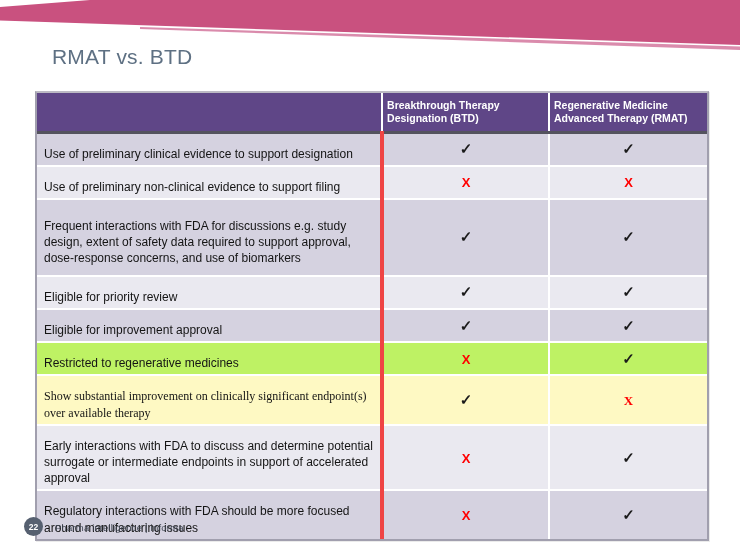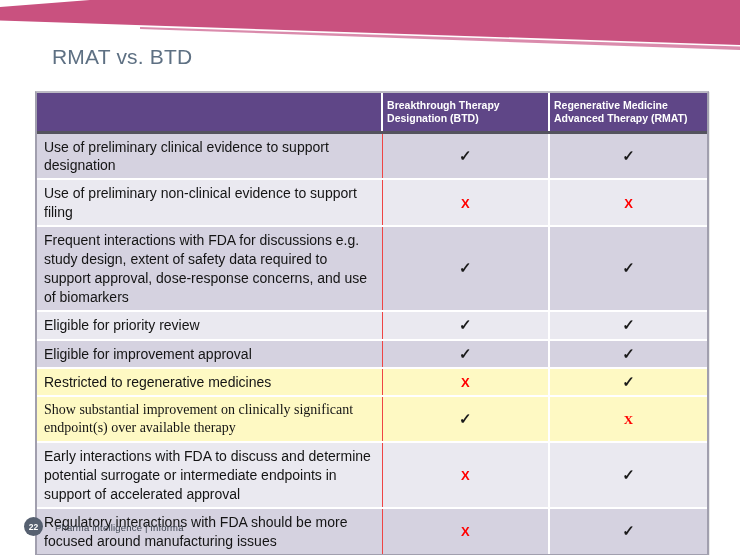--- a/index.html
+++ b/index.html
@@ -21,22 +21,22 @@
   col.c1{width:343px;} col.c2{width:166px;} col.c3{width:157px;}
   thead tr{height:39px;}
   th{
     color:#fff;font-size:10.5px;font-weight:bold;line-height:1.25;
     text-align:left;vertical-align:middle;padding:3px 4px;
     border-right:2px solid #ffffff;border-bottom:3px solid #54535e;
   }
   th:last-child{border-right:none;}
   td{vertical-align:middle;border-top:2px solid #ffffff;}
   td.label-cell{
-    font-size:14px;color:#141414;line-height:1.35;
-    padding:4px 6px 3px 7px;border-right:1px solid #ef4444;
+    font-size:12px;color:#141414;line-height:1.35;
+    padding:12px 6px 3px 7px;border-right:4px solid #ef4444;
   }
   td.mark-cell{text-align:center;border-right:2px solid #ffffff;}
   td.mark-cell:last-child{border-right:none;}
   tbody tr:nth-child(1){height:33px;}
   tbody tr:nth-child(2){height:33px;margin-left:19px;}
   tbody tr:nth-child(3){height:77px;}
   tbody tr:nth-child(4){height:29px;}
   tbody tr:nth-child(5){height:28px;}
   tbody tr:nth-child(6){height:27px;}
   tbody tr:nth-child(7){height:37px;}
@@ -103,21 +103,21 @@
           <tr style="background: rgb(234, 233, 240);">
             <td class="label-cell">Eligible for priority review</td>
             <td class="mark-cell"><span class="check" style="color: rgb(26, 26, 26);">✓</span></td>
             <td class="mark-cell"><span class="check" style="color: rgb(26, 26, 26);">✓</span></td>
           </tr>
           <tr style="background: rgb(213, 210, 224);">
             <td class="label-cell">Eligible for improvement approval</td>
             <td class="mark-cell"><span class="check" style="color: rgb(26, 26, 26);">✓</span></td>
             <td class="mark-cell"><span class="check" style="color: rgb(26, 26, 26);">✓</span></td>
           </tr>
-          <tr style="background: #fef9c3;">
+          <tr style="background: #bef264;">
             <td class="label-cell">Restricted to regenerative medicines</td>
             <td class="mark-cell"><span class="cross" style="color: rgb(255, 0, 0);">X</span></td>
             <td class="mark-cell"><span class="check" style="color: rgb(26, 26, 26);">✓</span></td>
           </tr>
           <tr style="background: #fef9c3; font-family: Liberation Serif, serif;">
             <td class="label-cell">Show substantial improvement on clinically significant endpoint(s) over available therapy</td>
             <td class="mark-cell"><span class="check" style="color: rgb(26, 26, 26);">✓</span></td>
             <td class="mark-cell"><span class="cross" style="color: rgb(255, 0, 0);">X</span></td>
           </tr>
           <tr style="background: rgb(234, 233, 240);">

